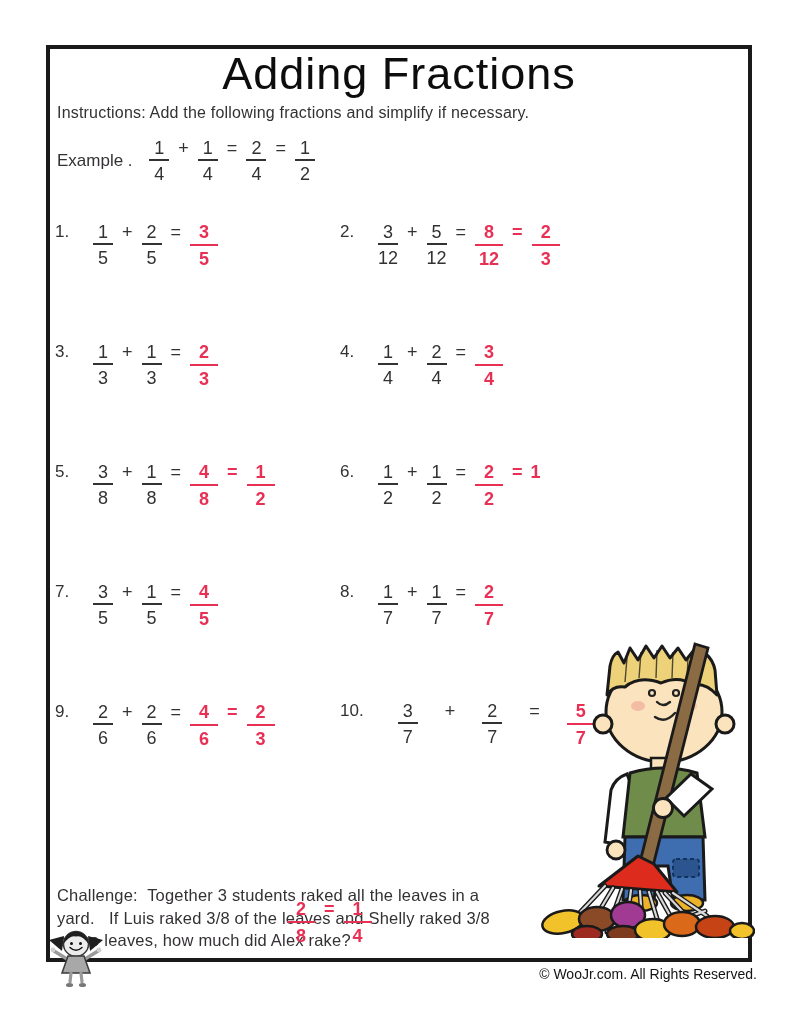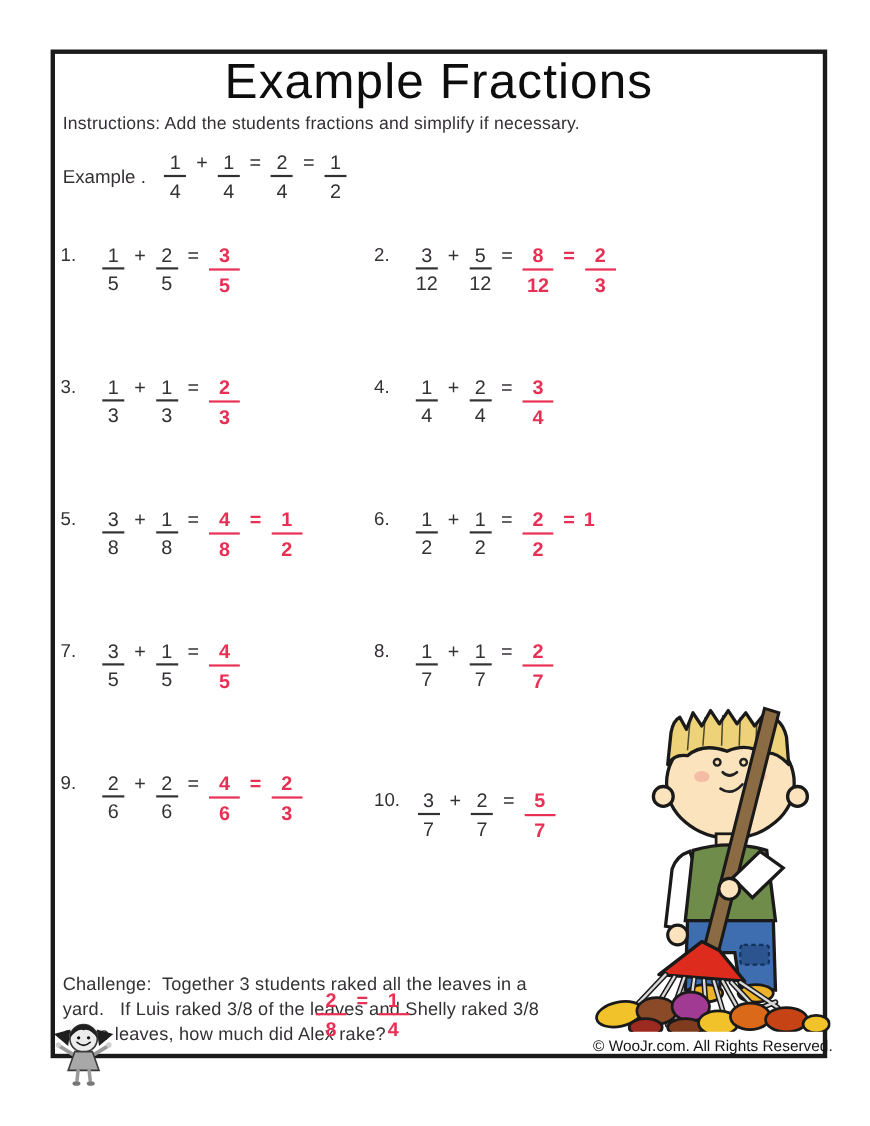--- a/index.html
+++ b/index.html
@@ -31,35 +31,35 @@
   .fden{font-size:18px;line-height:20px;padding-top:3px;}
   .frac.red .fnum{padding:0 9px 2px;}
   .op{font-size:18px;line-height:20px;margin:0 5px;}
   .whole{font-size:18px;line-height:20px;margin:0 3px;}
   .ink{color:var(--ink,#333);}
   .red{color:var(--answer-red,#e83055);font-weight:700;}
   .challenge{position:absolute;left:57px;top:884px;z-index:2;}
   .challenge-text{font-size:16.5px;line-height:22.5px;letter-spacing:.2px;color:var(--ink,#333);white-space:pre;}
   .challenge-answer{position:absolute;left:283px;top:899px;z-index:2;}
   .footer{
-    position:absolute;right:34px;top:942px;font-size:14px;color:#141414;z-index:2;
+    position:absolute;right:34px;top:966px;font-size:14px;color:#141414;z-index:2;
   }
   .boy-illustration{position:absolute;left:535px;top:640px;width:220px;height:298px;z-index:2;}
   .girl-mascot{position:absolute;left:45px;top:926px;width:62px;height:64px;z-index:4;}
 </style>
 </head>
 <body>
 
 <div class="sheet">
 
   <div class="frame"></div>
 
-  <div class="title">Example Fractions</div>
-
-  <div class="instructions">Instructions: Add the students fractions and simplify if necessary.</div>
+  <div class="title">Adding Fractions</div>
+
+  <div class="instructions">Instructions: Add the following fractions and simplify if necessary.</div>
 
   <div class="example">
     <span class="exlabel">Example . </span>
     <span class="terms" id="example-terms">
         <span class="frac ink">
           <span class="fnum">1</span>
           <span class="fden">4</span>
         </span>
         <span class="op ink">+</span>
         <span class="frac ink">
@@ -243,21 +243,21 @@
         <span class="frac red">
           <span class="fnum">4</span>
           <span class="fden">6</span>
         </span>
         <span class="op red">=</span>
         <span class="frac red">
           <span class="fnum">2</span>
           <span class="fden">3</span>
         </span>
       </div>
-      <div class="problem" style="left: 340px; top: 718px;">
+      <div class="problem" style="left: 340px; top: 701px; gap: 18px;">
         <span class="pnum">10.</span>
         <span class="frac ink">
           <span class="fnum">3</span>
           <span class="fden">7</span>
         </span>
         <span class="op ink">+</span>
         <span class="frac ink">
           <span class="fnum">2</span>
           <span class="fden">7</span>
         </span>

